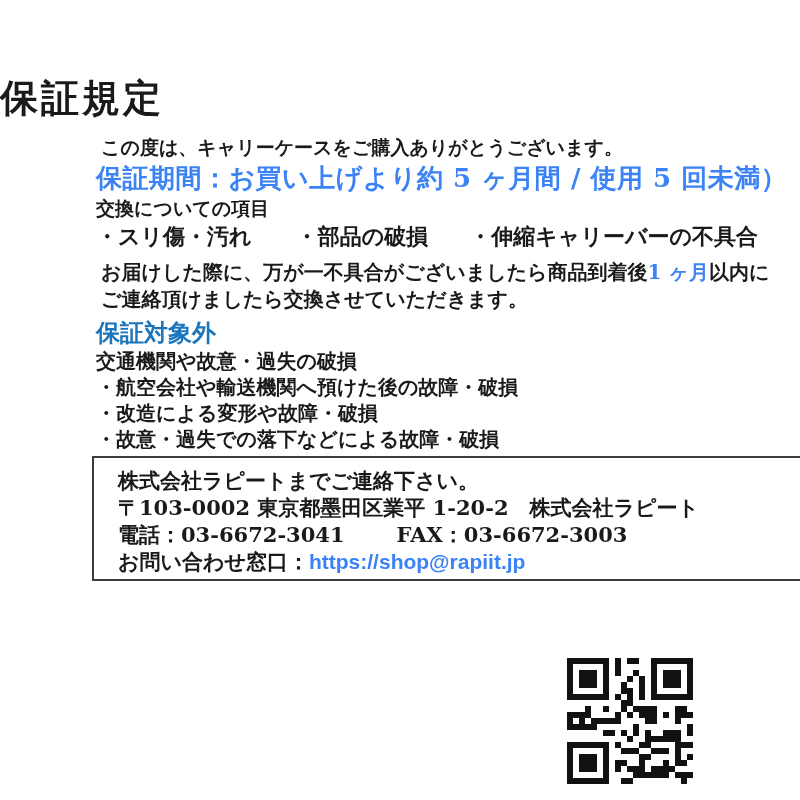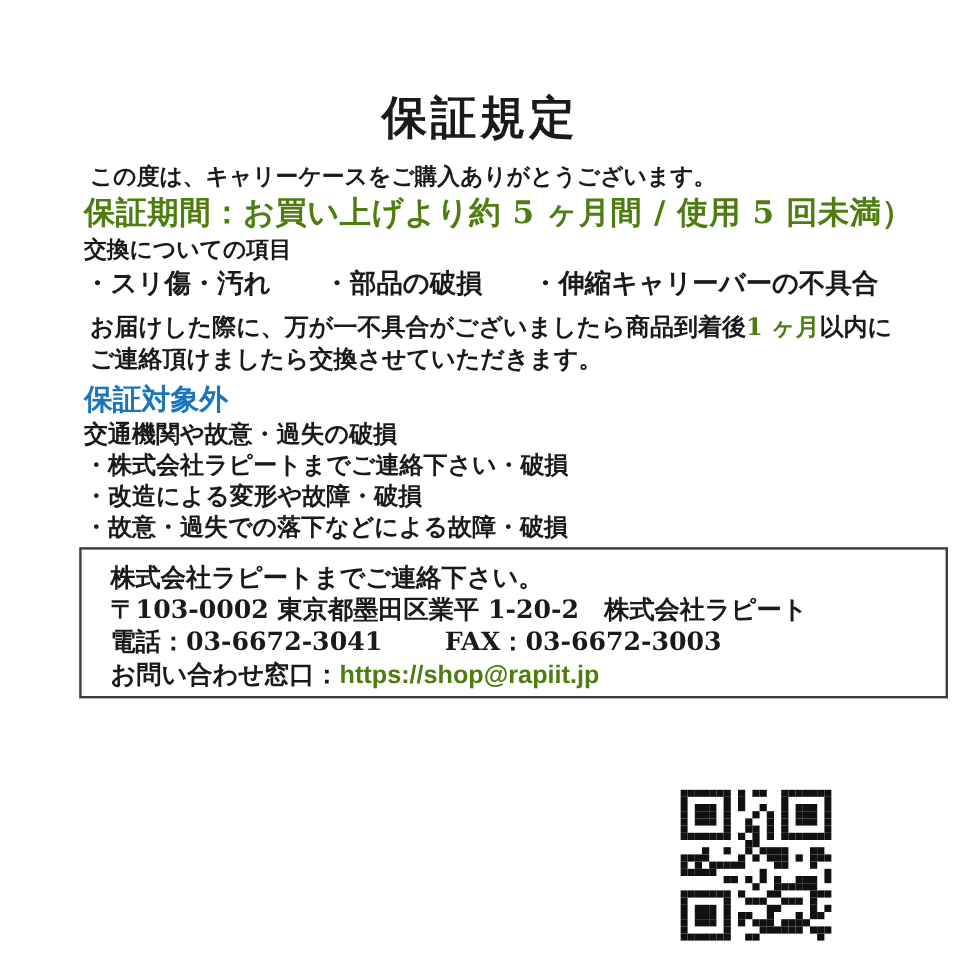--- a/index.html
+++ b/index.html
@@ -7,30 +7,29 @@
     width:800px;height:800px;
     background:#ffffff;
     font-family:"DejaVu Serif","Liberation Serif",serif;
     font-weight:700;
     color:#1a1a1a;
     -webkit-font-smoothing:antialiased;
   }
   #page{position:relative;width:800px;height:800px;overflow:hidden;background:#fff;}
   .title{
     margin:76px 0 0 0;
-    text-align:center;
     font-size:38px;
     line-height:44px;
     letter-spacing:3px;
   }
-  .content{padding:0 40px 0 70px;}
+  .content{padding:0 40px 0 70px;margin-left:26px;}
   .nowrap{white-space:nowrap;}
   .intro{margin-top:16px;font-size:19px;line-height:23px;padding-left:5px;}
   .warranty{margin-top:3px;font-size:26px;line-height:33px;letter-spacing:0.5px;}
-  .red{color:#4d7c0f;}
+  .red{color:#3b82f6;}
   .blue{color:#1b75bc;}
   .exchange-heading{margin-top:1px;font-size:19px;line-height:25px;}
   .bullet-row{font-size:22px;line-height:31px;}
   .bullet-row .col-a{display:inline-block;min-width:192px;}
   .bullet-row .col-b{display:inline-block;min-width:166px;}
   .note{margin-top:7px;font-size:20px;line-height:27px;padding-left:5px;}
   .excl-heading{margin-top:5px;font-size:24px;line-height:30px;}
   .excl-line{font-size:20px;line-height:26px;}
   .warning-line{font-size:19px;line-height:25px;letter-spacing:0.2px;}
   .warning-block{margin-top:2px;}
@@ -80,21 +79,21 @@
     </div>
 
     <div class="note">
       <div class="nowrap"><span>お届けした際に、万が一不具合がございましたら商品到着後</span><span class="red">1 ヶ月</span><span>以内に</span></div>
       <div class="nowrap">ご連絡頂けましたら交換させていただきます。</div>
     </div>
 
     <div class="excl-heading blue nowrap">保証対象外</div>
 
     <div class="excl-line nowrap">交通機関や故意・過失の破損</div>
-    <div class="excl-line nowrap">・株式会社ラピートまでご連絡下さい・破損</div>
+    <div class="excl-line nowrap">・航空会社や輸送機関へ預けた後の故障・破損</div>
     <div class="excl-line nowrap">・改造による変形や故障・破損</div>
     <div class="excl-line nowrap">・故意・過失での落下などによる故障・破損</div>
 
 
     <div class="contact-box">
       <div class="contact-line nowrap">株式会社ラピートまでご連絡下さい。</div>
       <div class="contact-line nowrap">〒103-0002 東京都墨田区業平 1-20-2　株式会社ラピート</div>
       <div class="contact-line nowrap">
         <span>電話：03-6672-3041</span><span class="fax">FAX：03-6672-3003</span>
       </div>

